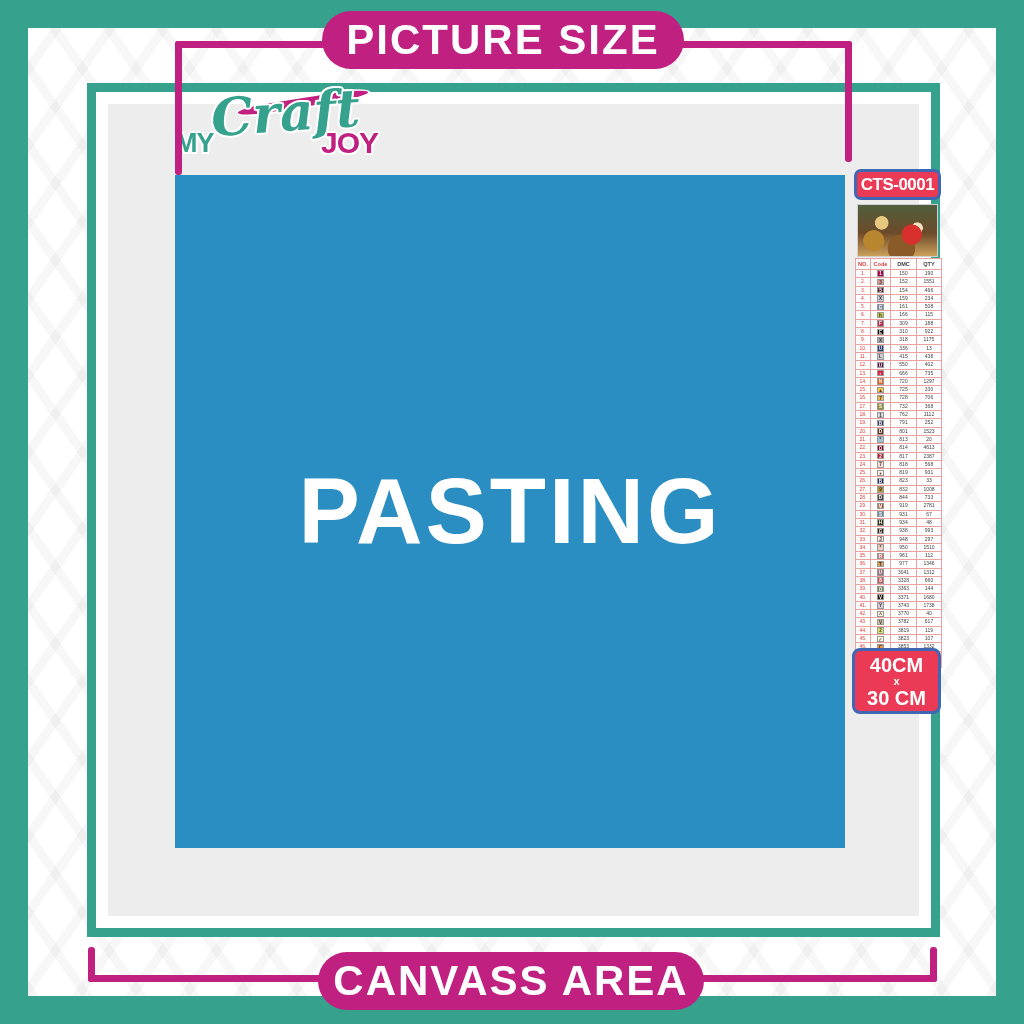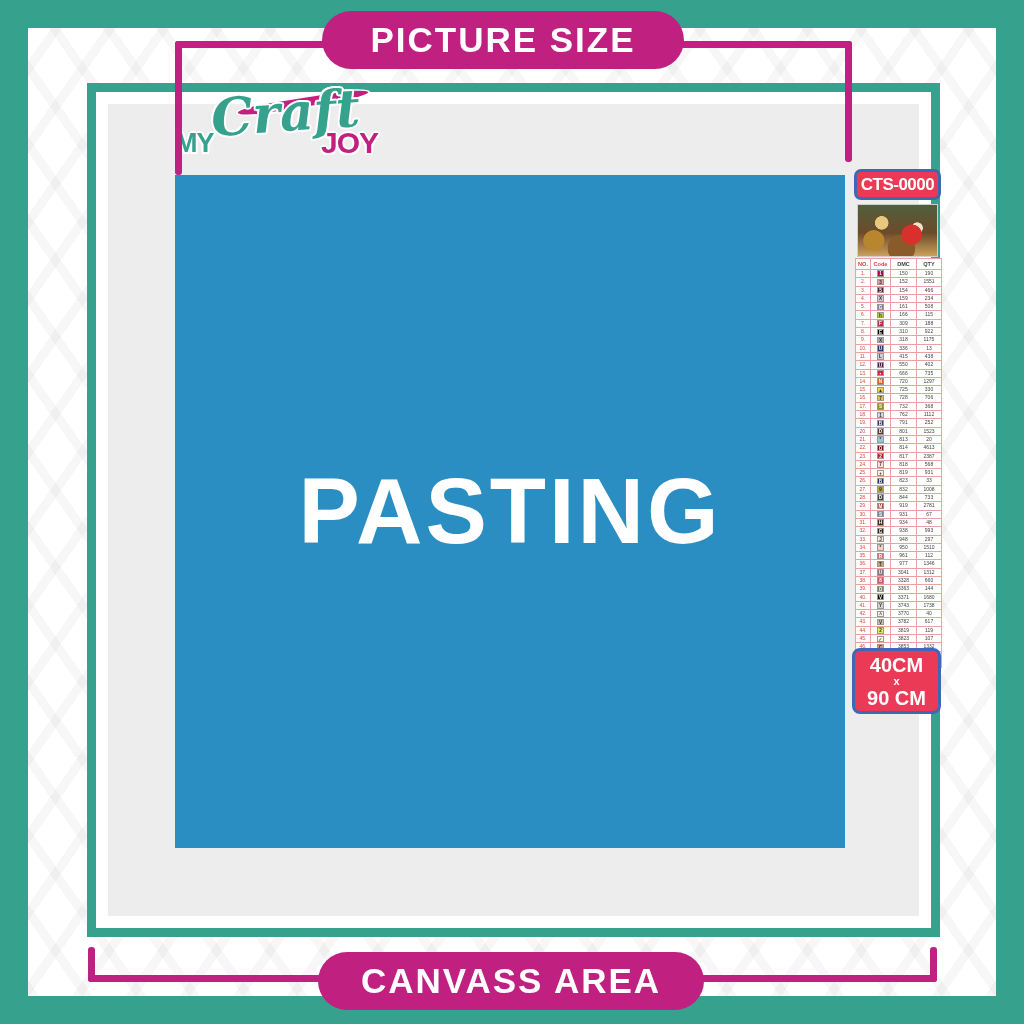--- a/index.html
+++ b/index.html
@@ -25,21 +25,21 @@
   .mline{position:absolute;background:#c02180;z-index:4;}
   .m-top{left:175px;top:41px;width:677px;height:7px;border-radius:3px;}
   .m-left-leg{left:175px;top:41px;width:7px;height:134px;border-radius:3px;}
   .m-right-leg{left:845px;top:41px;width:7px;height:121px;border-radius:3px;}
   .m-bottom{left:88px;top:975px;width:849px;height:7px;border-radius:3px;}
   .m-bl-hook{left:88px;top:947px;width:7px;height:35px;border-radius:3px;}
   .m-br-hook{left:930px;top:947px;width:7px;height:35px;border-radius:3px;}
 
   
   .pill{position:absolute;background:#c02180;border-radius:30px;display:flex;align-items:center;justify-content:center;
-    color:#fff;font-weight:bold;font-size:35px;letter-spacing:2px;z-index:5;}
+    color:#fff;font-weight:bold;font-size:42px;letter-spacing:2px;z-index:5;}
   .pill-top{left:322px;top:11px;width:362px;height:58px;}
   .pill-bottom{left:318px;top:952px;width:386px;height:58px;}
 
   
   .logo{position:absolute;left:175px;top:98px;width:210px;height:70px;z-index:3;}
   .logo span{position:absolute;
     text-shadow:2px 0 0 #fff,-2px 0 0 #fff,0 2px 0 #fff,0 -2px 0 #fff,
       1.5px 1.5px 0 #fff,-1.5px -1.5px 0 #fff,1.5px -1.5px 0 #fff,-1.5px 1.5px 0 #fff;}
   .logo-my{left:0;top:30px;font-size:27px;font-weight:bold;color:#36a28e;letter-spacing:-1px;}
   .logo-craft{left:36px;top:-16px;font-size:52px;font-weight:bold;font-style:italic;
@@ -100,21 +100,21 @@
     <div class="logo-swoosh"></div>
     <span class="logo-my">MY</span>
     <span class="logo-craft">Craft</span>
     <span class="logo-joy">JOY</span>
   </div>
 
   <div class="pasting">
     <div>PASTING</div>
   </div>
 
-  <div class="sku-badge">CTS-0000</div>
+  <div class="sku-badge">CTS-0001</div>
   <div class="thumb"></div>
 
   <table class="dmc-table">
     <thead>
       <tr>
         <th class="c-no">NO.</th>
         <th class="c-code">Code</th>
         <th class="c-dmc">DMC</th>
         <th class="c-qty">QTY</th>
       </tr>
@@ -407,21 +407,21 @@
           <td class="c-code"><span class="sym" style="background: rgb(164, 131, 92); color: rgb(255, 255, 255);">A</span></td>
           <td class="c-dmc">3863</td>
           <td class="c-qty">1820</td>
         </tr>
       </tbody>
   </table>
 
   <div class="size-badge">
     <div class="big">40CM</div>
     <div class="small">x</div>
-    <div class="big">90 CM</div>
+    <div class="big">30 CM</div>
   </div>
 
   <div class="mline m-top"></div>
   <div class="mline m-left-leg"></div>
   <div class="mline m-right-leg"></div>
   <div class="mline m-bottom"></div>
   <div class="mline m-bl-hook"></div>
   <div class="mline m-br-hook"></div>
 
   <div class="pill pill-top">PICTURE SIZE</div>

